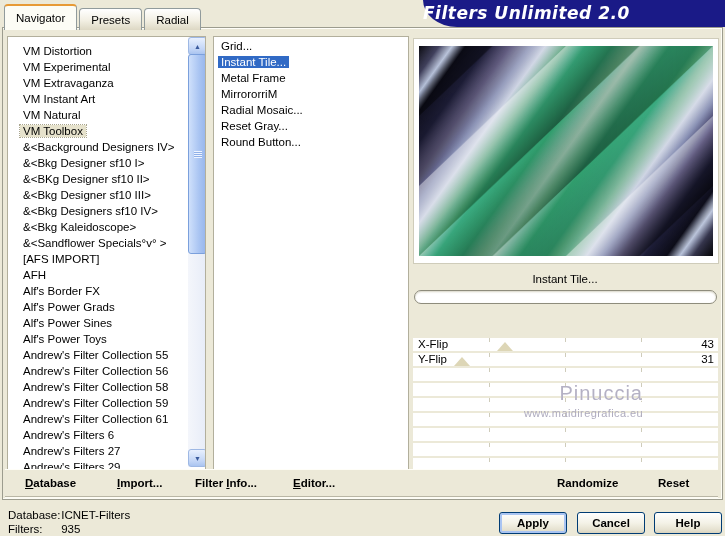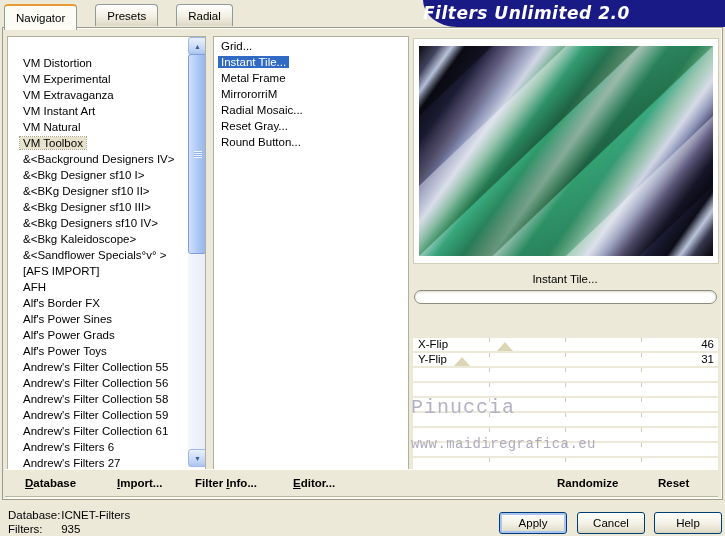--- a/index.html
+++ b/index.html
@@ -15,21 +15,21 @@
     position:absolute;top:0;right:0;width:302px;height:27px;
     background:#1a1a87;border-bottom-left-radius:34px 27px;
   }
   .banner-title{
     color:#fff;font-family:"DejaVu Sans",sans-serif;
     font-style:italic;font-weight:bold;font-size:17px;
     text-align:left;padding:3px 22px 0 0;letter-spacing:.5px;
     white-space:nowrap;
   }
   
-  .tabs{position:absolute;top:4px;left:4px;display:flex;gap:18px;z-index:3}
+  .tabs{position:absolute;top:4px;left:4px;display:flex;align-items:flex-end;gap:2px;z-index:3}
   .tab{
     height:21px;padding:0 11px;display:flex;align-items:center;
     background:linear-gradient(#ffffff,#f2efe3 55%,#ddd8c4);
     border:1px solid #919b9c;border-bottom:none;
     border-radius:4px 4px 0 0;cursor:default;
   }
   .tab.active{
     height:24px;background:#fcfcf5;position:relative;z-index:4;
     border-top:2px solid #e79a36;
   }
@@ -37,21 +37,21 @@
   .page{
     position:absolute;left:2px;top:27px;width:719px;height:471px;
     background:#ece9d8;border:1px solid #9c9c8e;
     box-shadow:inset 0 1px 0 #fffef8, inset -1px -1px 0 #fdfcf4;
   }
   
   .listbox{
     position:absolute;background:#fff;border:1px solid #b2af9c;
     overflow:hidden;
   }
-  #category-list{left:4px;top:8px;width:197px;height:432px;padding-top:18px}
+  #category-list{left:4px;top:8px;width:197px;height:432px;padding-top:6px}
   #filter-list{left:210px;top:8px;width:194px;height:432px;padding-top:1px}
   .lrow{height:16px;line-height:16px;white-space:nowrap;padding-left:12px}
   #filter-list .lrow{padding-left:4px}
   .lrow span{padding:0 3px}
   .sel-blue{background:#316ac5;color:#fff}
   .sel-pale{background:#e6e2cc;outline:1px dotted #aaa68e}
   
   .vscroll{
     position:absolute;top:0;right:0;width:17px;height:430px;
     background:linear-gradient(90deg,#f4f6fb,#e8edf8);
@@ -96,48 +96,48 @@
     margin-top:13px;
   }
   .srow .slabel{position:absolute;left:5px;top:0;line-height:13px}
   .srow .svalue{position:absolute;right:4px;top:0;line-height:13px}
   .handle{
     position:absolute;bottom:0;width:0;height:0;transform:translateX(-50%);
     border-left:8px solid transparent;border-right:8px solid transparent;
     border-bottom:9px solid #ddd6b6;
   }
   .watermark{
-    position:absolute;left:0;top:360px;width:232px;text-align:left;
-    pointer-events:none;z-index:5;font-family:Liberation Mono, monospace;
+    position:absolute;left:0;top:346px;width:232px;text-align:right;
+    pointer-events:none;z-index:5;
   }
   .wm-name{
     font-size:20px;color:#b4b1c4;letter-spacing:1px;
     text-shadow:0 1px 0 #fff;
   }
-  .wm-url{font-size:14px;color:#aeabbe;letter-spacing:.4px;margin-top:17px}
+  .wm-url{font-size:11px;color:#aeabbe;letter-spacing:.4px;margin-top:2px}
   
   .cmdbar{
     position:absolute;left:2px;top:441px;width:713px;height:26px;
     background:#ece9d8;
     border-top:1px solid #fffef8;border-bottom:1px solid #b9b6a5;
     box-shadow:0 1px 0 #fdfcf4;
   }
   .cmd{
     position:absolute;top:0;height:26px;line-height:26px;
     font-weight:bold;cursor:default;white-space:nowrap;
   }
   
   .status-line{position:absolute;left:8px;white-space:nowrap}
   .status-line .lab{display:inline-block;width:50px}
   .xp-btn{
     position:absolute;width:68px;height:22px;top:512px;
     background:linear-gradient(#fefefe,#f4f2e7 50%,#e5e1cf 85%,#d8d3bf);
     border:1px solid #003c74;border-radius:3px;
     font-family:"Liberation Sans",sans-serif;font-size:11.5px;color:#000;
-    padding:0;cursor:default;
+    padding:0;cursor:default;font-weight:bold;
   }
   .xp-btn.focused{box-shadow:inset 0 0 0 2px #a9c4f2}
   u{text-underline-offset:1px}
 </style>
 </head>
 <body>
 
 <div class="banner">
   <div class="banner-title">Filters Unlimited 2.0</div>
 </div>
@@ -167,22 +167,22 @@
       <div class="lrow"><span>&amp;&lt;Background Designers IV&gt;</span></div>
       <div class="lrow"><span>&amp;&lt;Bkg Designer sf10 I&gt;</span></div>
       <div class="lrow"><span>&amp;&lt;BKg Designer sf10 II&gt;</span></div>
       <div class="lrow"><span>&amp;&lt;Bkg Designer sf10 III&gt;</span></div>
       <div class="lrow"><span>&amp;&lt;Bkg Designers sf10 IV&gt;</span></div>
       <div class="lrow"><span>&amp;&lt;Bkg Kaleidoscope&gt;</span></div>
       <div class="lrow"><span>&amp;&lt;Sandflower Specials°v° &gt;</span></div>
       <div class="lrow"><span>[AFS IMPORT]</span></div>
       <div class="lrow"><span>AFH</span></div>
       <div class="lrow"><span>Alf's Border FX</span></div>
+      <div class="lrow"><span>Alf's Power Grads</span></div>
       <div class="lrow"><span>Alf's Power Sines</span></div>
-      <div class="lrow"><span>Alf's Power Grads</span></div>
       <div class="lrow"><span>Alf's Power Toys</span></div>
       <div class="lrow"><span>Andrew's Filter Collection 55</span></div>
       <div class="lrow"><span>Andrew's Filter Collection 56</span></div>
       <div class="lrow"><span>Andrew's Filter Collection 58</span></div>
       <div class="lrow"><span>Andrew's Filter Collection 59</span></div>
       <div class="lrow"><span>Andrew's Filter Collection 61</span></div>
       <div class="lrow"><span>Andrew's Filters 6</span></div>
       <div class="lrow"><span>Andrew's Filters 27</span></div>
       <div class="lrow"><span>Andrew's Filters 29</span></div>
     </div>
@@ -232,21 +232,21 @@
         <rect width="294" height="210" fill="url(#facets)" style="mix-blend-mode:overlay"></rect>
       </svg>
     </div>
 
     <div class="preview-caption">Instant Tile...</div>
 
     <div class="progress"></div>
 
     <div class="srow" style="top:289px">
       <span class="slabel">X-Flip</span>
-      <span class="svalue">46</span>
+      <span class="svalue">43</span>
       <div class="handle" style="left: 30%;"></div>
     </div>
     <div class="srow" style="top:304px">
       <span class="slabel">Y-Flip</span>
       <span class="svalue">31</span>
       <div class="handle" style="left: 16%;"></div>
     </div>
     <div class="srow" style="top:319px"></div>
     <div class="srow" style="top:334px"></div>
     <div class="srow" style="top:349px"></div>

